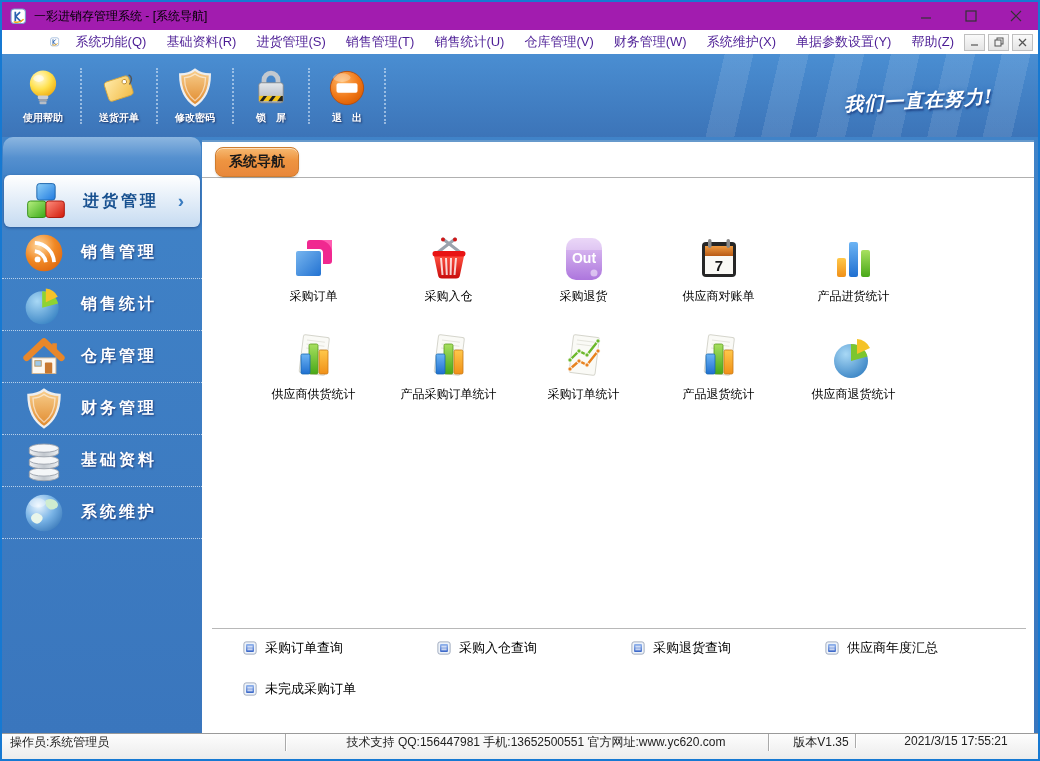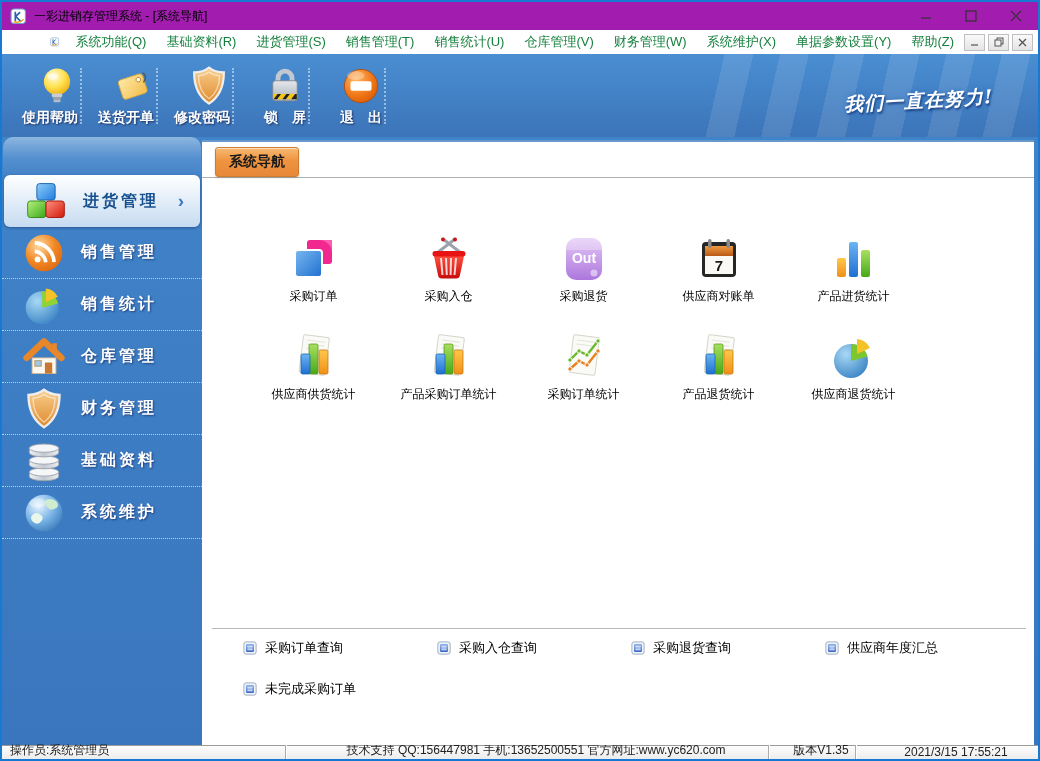--- a/index.html
+++ b/index.html
@@ -13,37 +13,37 @@
   svg { display: block; }
 
   
   .titlebar { height: 28px; background: #a21caf; display: flex; align-items: center; padding-left: 8px; flex: 0 0 auto; }
   .titlebar .logo { width: 17px; height: 17px; }
   .titlebar .title { font-size: 12px; color: #000; margin-left: 7px; flex: 1; }
   .win-controls { display: flex; height: 100%; }
   .wbtn { width: 45px; height: 100%; display: flex; align-items: center; justify-content: center; cursor: pointer; }
 
   
-  .menubar { height: 24px; background: #fff; display: flex; align-items: center; padding-left: 0; font-size: 13px; color: #15803d; flex: 0 0 auto; margin-left: 48px; }
+  .menubar { height: 24px; background: #fff; display: flex; align-items: center; padding-left: 0; font-size: 13px; color: #4c1d95; flex: 0 0 auto; margin-left: 48px; }
   .menubar .logo { width: 16px; height: 16px; margin-right: 6px; }
   .menu-item { padding: 2px 10px; cursor: pointer; white-space: nowrap; }
   .mdi-controls { margin-left: auto; display: flex; gap: 3px; padding-right: 5px; }
   .mdibtn { width: 21px; height: 17px; background: linear-gradient(#fafafa,#e4e4e4); border: 1px solid #bfbfbf; display: flex; align-items: center; justify-content: center; cursor: pointer; }
 
   
   .toolbar { height: 83px; flex: 0 0 auto; position: relative; overflow: hidden;
     background: linear-gradient(#4a8ed2, #3c74b8); display: flex; align-items: center; padding-left: 6px; }
   .banner-streaks { position: absolute; right: 0; top: 0; width: 340px; height: 100%; pointer-events: none;
     background: repeating-linear-gradient(103deg, rgba(255,255,255,0) 0 26px, rgba(255,255,255,.10) 26px 54px); }
   .slogan { position: absolute; right: 45px; top: 34px; color: #fff; font-style: italic; font-weight: bold;
     font-size: 19px; letter-spacing: 1px; transform: rotate(-3deg);
     font-family: "DejaVu Serif", serif;
     text-shadow: 0 0 5px #2a6cb8, 1px 2px 2px rgba(0,0,60,.55); }
-  .tbtn { width: 70px; height: 76px; display: flex; flex-direction: column; align-items: flex-end; justify-content: center;
-    gap: 2px; color: #fff; font-size: 14px; font-weight: bold; cursor: pointer;
+  .tbtn { width: 70px; height: 76px; display: flex; flex-direction: column; align-items: center; justify-content: center;
+    gap: 2px; color: #fff; font-size: 10px; font-weight: bold; cursor: pointer;
     text-shadow: 1px 1px 2px rgba(0,0,40,.6); }
   .tbtn svg { width: 42px; height: 42px; }
   .tbtn .tlabel { white-space: nowrap; }
   .tsep { width: 0; height: 56px; border-left: 2px dotted rgba(225,238,252,.55); margin: 0 2px; }
 
   
   .bodyrow { flex: 1; display: flex; background: linear-gradient(#4083c8, #3a76bd); overflow: hidden; }
 
   
   .sidebar { width: 200px; flex: 0 0 auto; }
@@ -55,36 +55,36 @@
   .side-item svg { width: 44px; height: 44px; flex: 0 0 auto; }
   .side-item.selected { background: linear-gradient(#ffffff, #c6dbf1); color: #17508f; text-shadow: none;
     border-radius: 6px; margin: 0 2px; border-bottom: none; box-shadow: 0 1px 3px rgba(0,0,50,.35); text-align: right; }
   .chev { margin-left: auto; margin-right: 13px; color: #3a7cc0; font-size: 19px; font-weight: bold; }
 
   
   .main { flex: 1; margin: 3px 4px 0 0; background: #fff; position: relative; border-top: 2px solid #6699cc; overflow: hidden; }
   .tabrow { height: 36px; border-bottom: 1px solid #b0b0b0; padding: 5px 0 0 13px; }
   .tab { display: inline-block; padding: 5px 13px; cursor: pointer;
     background: linear-gradient(#f7ba72, #ee9440 45%, #e8873a);
-    border: 1px solid #cf7c2e; border-radius: 3px; font-weight: bold; font-size: 14px; color: #1a1a1a;
+    border: 1px solid #cf7c2e; border-radius: 8px; font-weight: bold; font-size: 14px; color: #1a1a1a;
     box-shadow: inset 0 1px 0 rgba(255,255,255,.55), 0 1px 2px rgba(0,0,0,.15); }
   .grid { position: absolute; left: 44px; top: 93px; display: grid; grid-template-columns: repeat(5, 135px); row-gap: 28px; }
   .cell { display: flex; flex-direction: column; align-items: center; gap: 5px; cursor: pointer; }
   .cell svg { width: 48px; height: 48px; }
   .cell .lbl { font-size: 12px; color: #000; white-space: nowrap; }
   .hdiv { position: absolute; left: 10px; right: 8px; top: 486px; border-top: 1px solid #b8b8b8; }
   .links { position: absolute; left: 41px; top: 497px; font-size: 13px; color: #000; }
   .lrow { display: flex; }
   .lrow + .lrow { margin-top: 23px; }
   .link { display: inline-flex; align-items: center; gap: 8px; width: 194px; cursor: pointer; }
   .link svg { width: 14px; height: 14px; flex: 0 0 auto; }
 
   
-  .statusbar { height: 14px; flex: 0 0 auto; background: linear-gradient(#fdfdfd, #ececec);
-    border-top: 1px solid #9a9a9a; display: flex; align-items: flex-end; font-size: 12px; color: #222; }
+  .statusbar { height: 26px; flex: 0 0 auto; background: linear-gradient(#fdfdfd, #ececec);
+    border-top: 1px solid #9a9a9a; display: flex; align-items: flex-start; font-size: 12px; color: #222; }
   .ssec { display: flex; align-items: center; padding-left: 18px; }
   .s-op { width: 283px; padding-left: 8px; }
   .s-support { flex: 1; justify-content: center; border-left: 1px solid #aaa; box-shadow: inset 1px 0 0 #fff; }
   .s-version { width: 87px; justify-content: center; border-left: 1px solid #aaa; box-shadow: inset 1px 0 0 #fff; }
   .s-time { width: 183px; justify-content: center; border-left: 1px solid #aaa; box-shadow: inset 1px 0 0 #fff; }
 </style>
 </head>
 <body>
 
 <svg width="0" height="0" style="position:absolute" aria-hidden="true">

